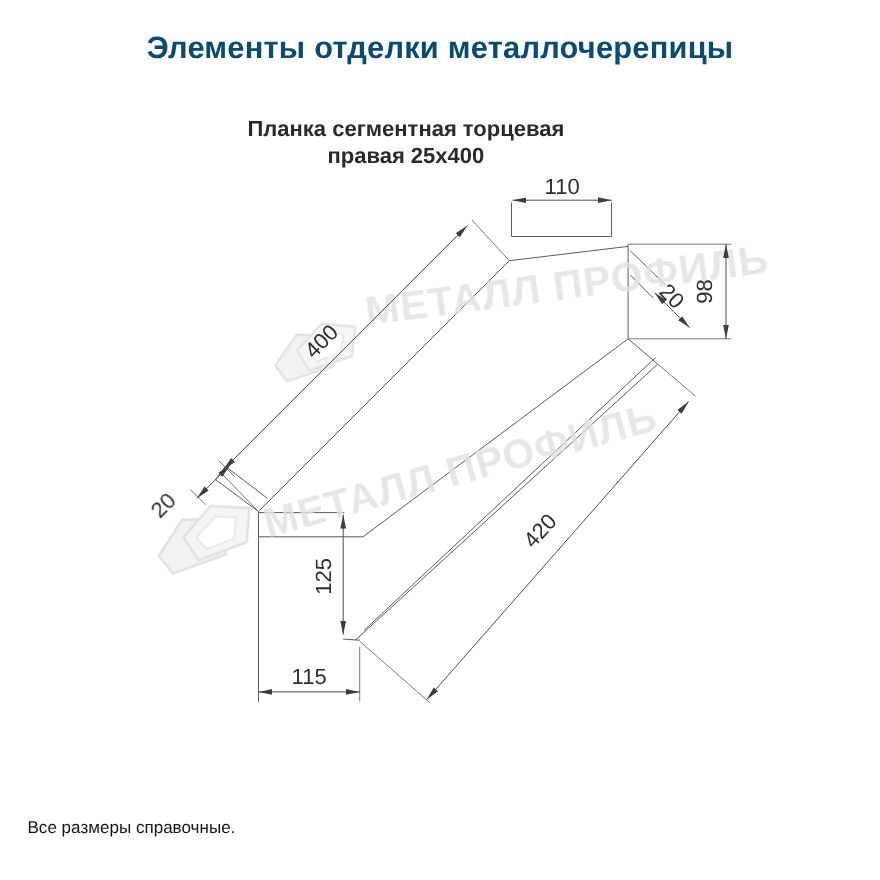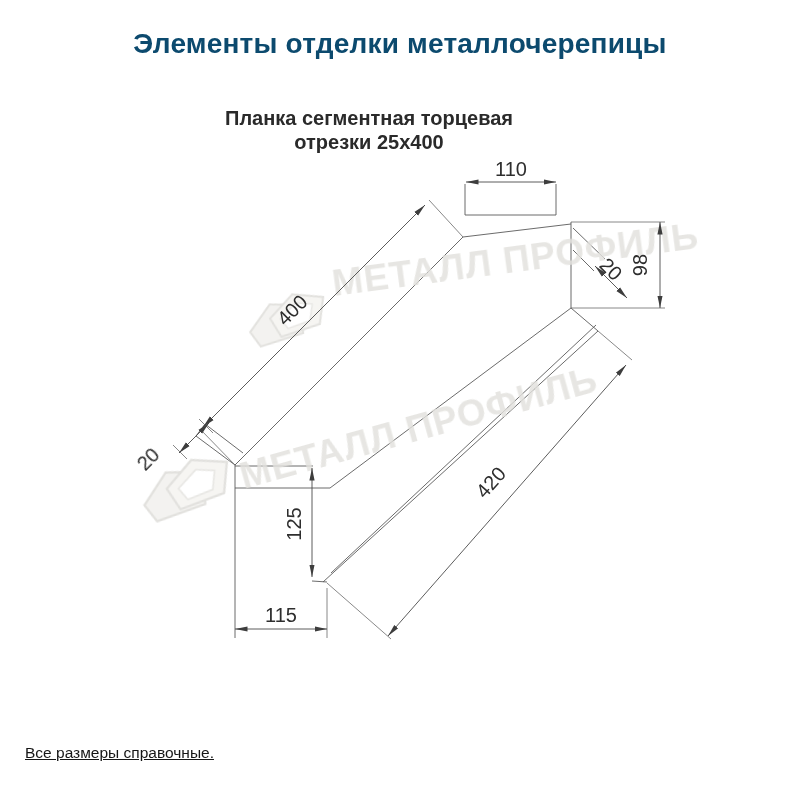--- a/index.html
+++ b/index.html
@@ -10,37 +10,37 @@
   .page-title{
     position:absolute;top:28px;left:0;width:800px;text-align:center;
     font-size:28px;font-weight:700;color:#0c4a6e;letter-spacing:0.2px;
   }
   .product-title{
     position:absolute;top:106px;left:0;width:738px;text-align:center;
     font-size:20px;font-weight:700;color:#2a2a2a;line-height:24px;
   }
   .notes{
     position:absolute;top:740px;left:25px;
-    font-size:15.5px;color:#161616;line-height:26px;text-decoration:underline;
+    font-size:15.5px;color:#161616;line-height:26px;
   }
   svg{position:absolute;top:0;left:0;}
   .geo{stroke:#5a5a5a;stroke-width:0.9;fill:none;}
   .ext{stroke:#6a6a6a;stroke-width:0.8;fill:none;}
   .dimline{stroke:#4a4a4a;stroke-width:0.9;fill:none;}
   .dimtext{font-size:20px;fill:#2e2e2e;}
   .wm-text{font-size:37px;font-weight:700;fill:#e2e1dd;letter-spacing:1px;}
 </style>
 </head>
 <body>
 
 <div class="page-title">Элементы отделки металлочерепицы</div>
 
 <div class="product-title">
   <div>Планка сегментная торцевая</div>
-  <div>отрезки 25х400</div>
+  <div>правая 25х400</div>
 </div>
 
 <svg width="800" height="800" viewBox="0 0 800 800">
   <defs>
     <marker id="arw" orient="auto-start-reverse" markerWidth="13" markerHeight="8" refX="12.5" refY="4" markerUnits="userSpaceOnUse">
       <path d="M12.5,4 L0,1.4 L0,6.6 Z" fill="#3d3d3d"></path>
     </marker>
   </defs>
 
   <g class="geo">

